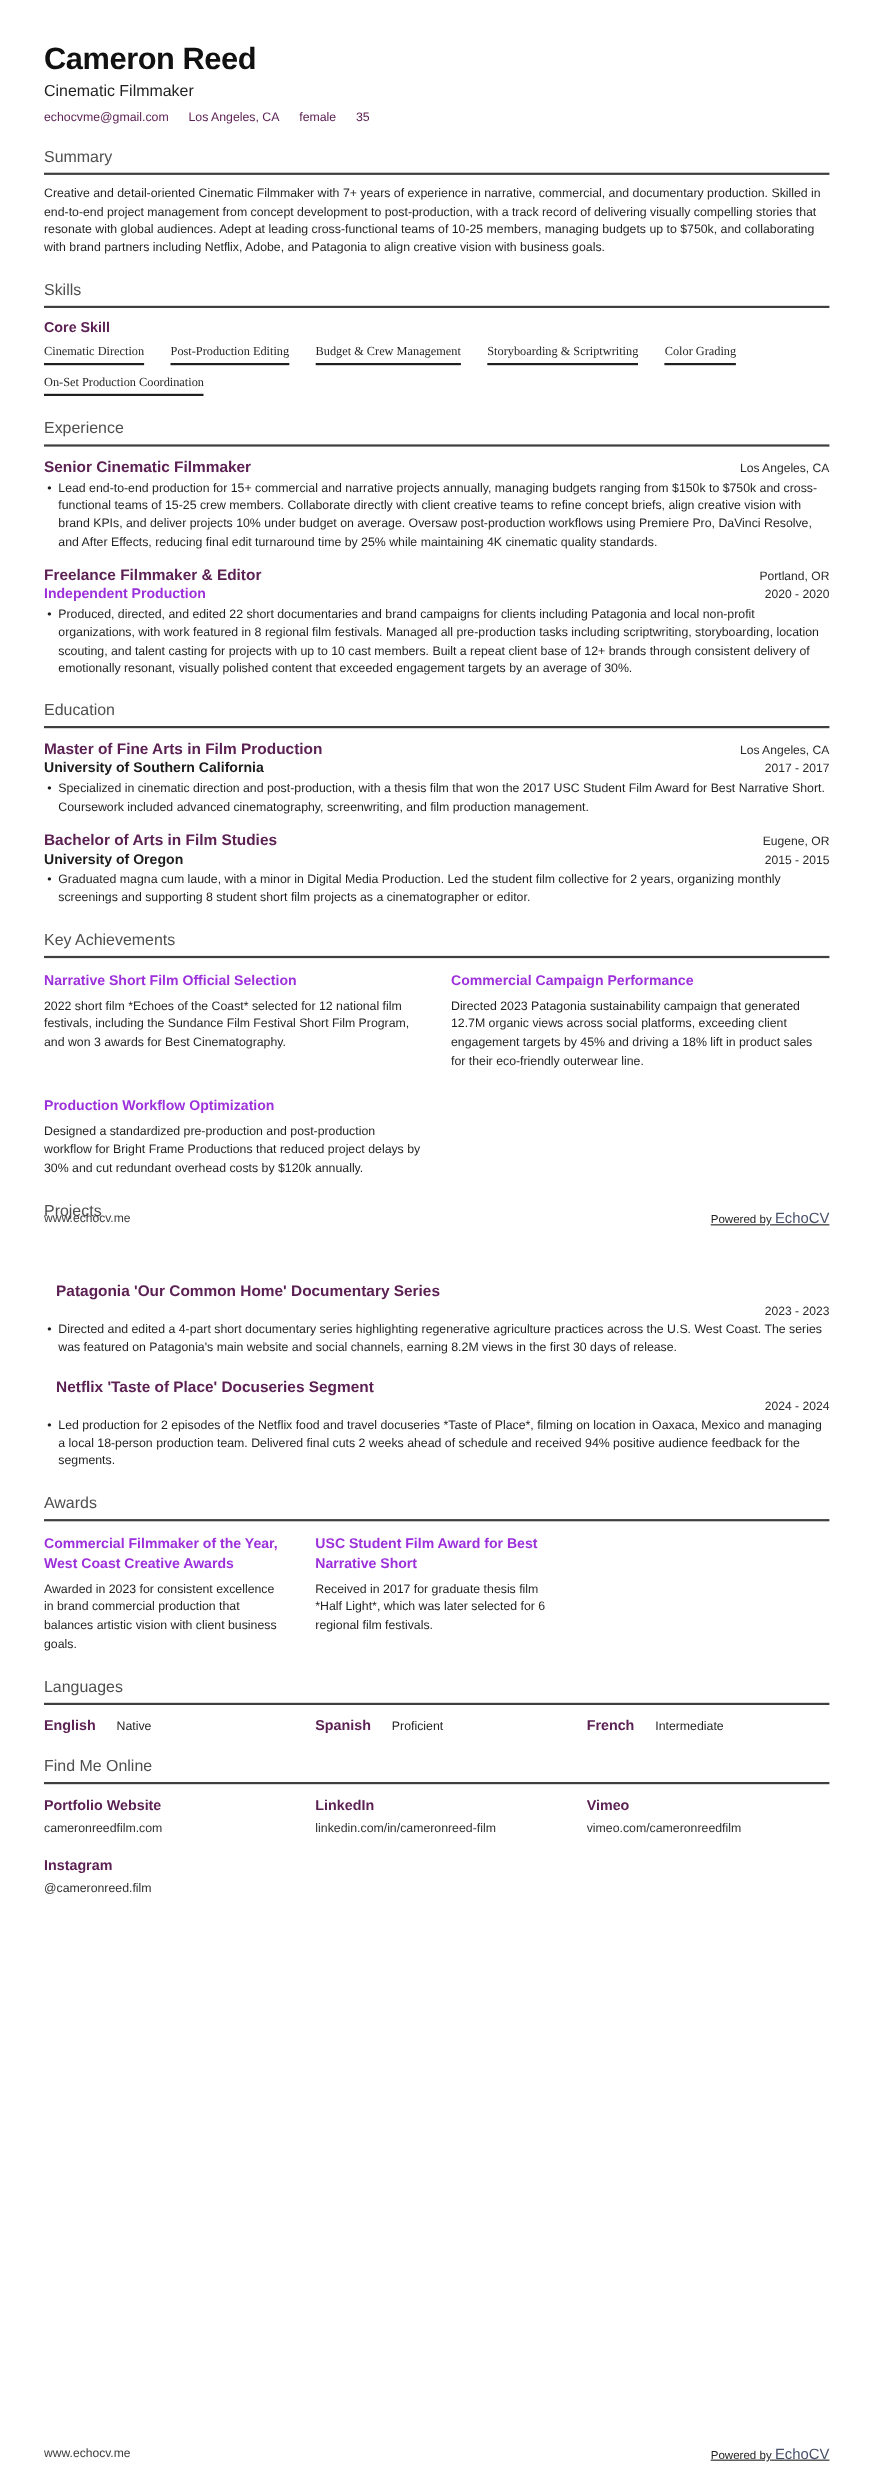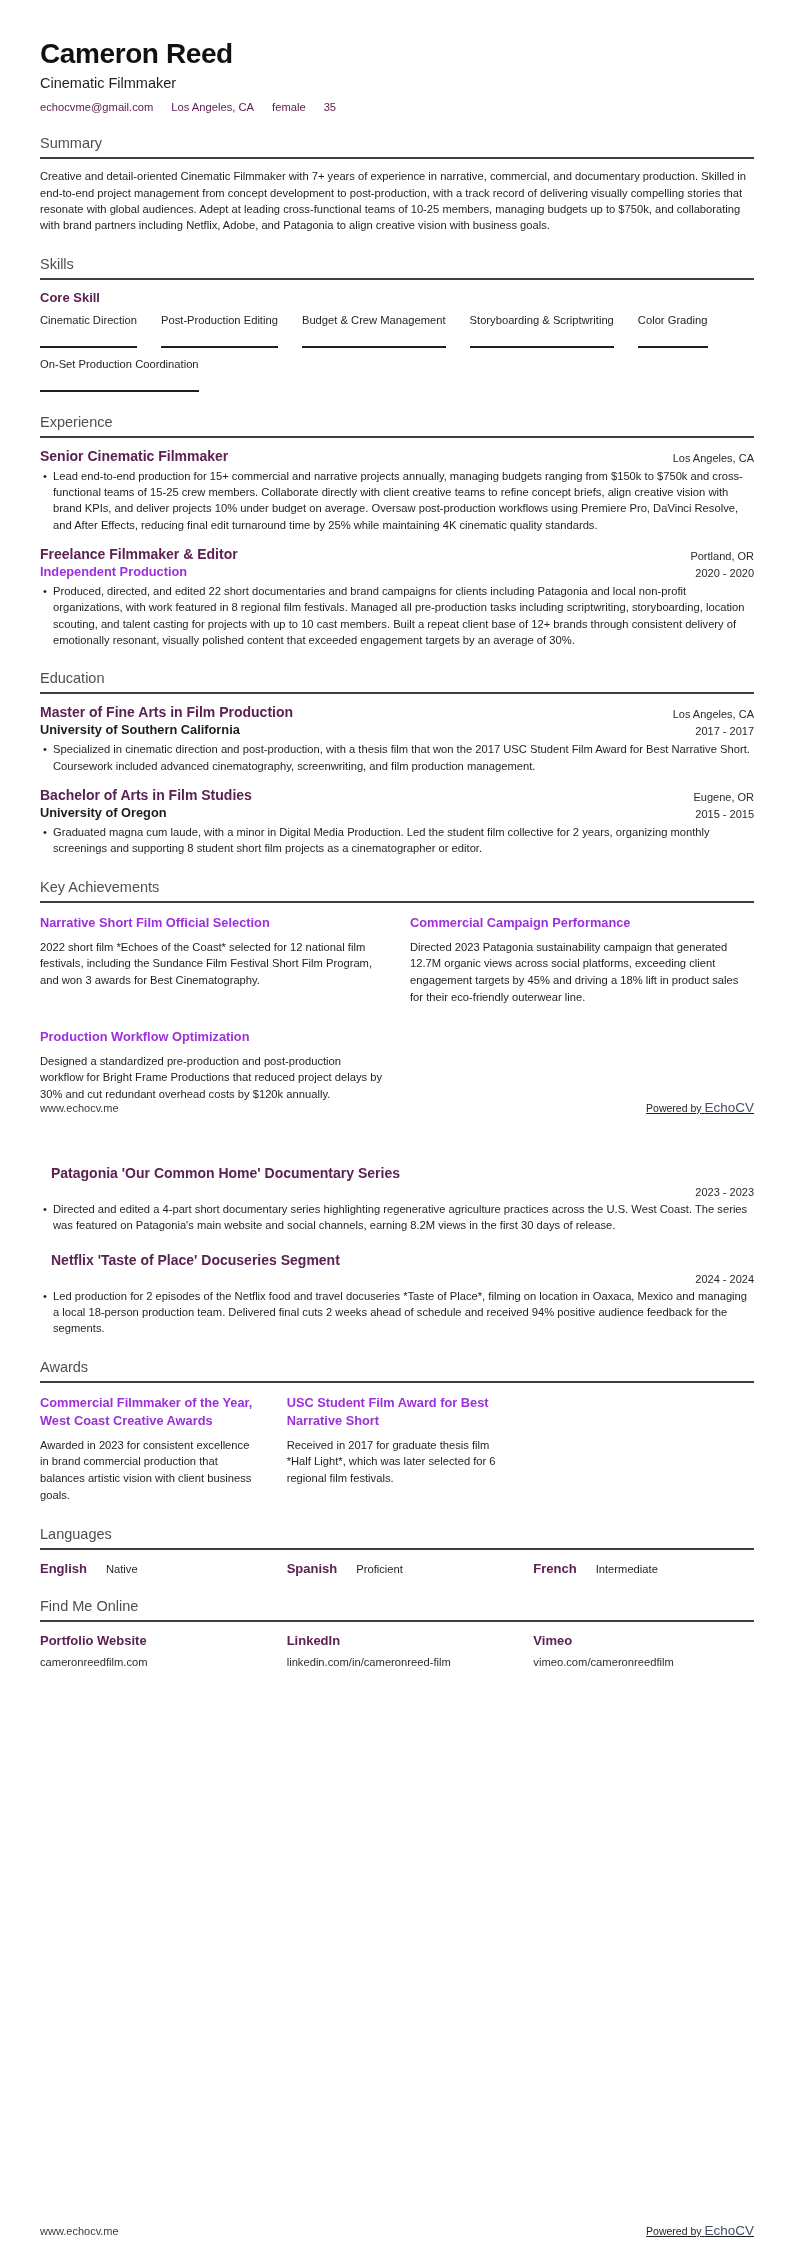--- a/index.html
+++ b/index.html
@@ -22,21 +22,21 @@
 
   
   .sec { margin-top:22px; }
   .sec-h { font-size:14.5px; font-weight:400; color:#4f4f4f; }
   .sec-rule { height:2px; background:#3f3f3f; margin-top:6px; }
   .body-text { font-size:11.2px; line-height:1.46; color:#1f1f1f; margin-top:9px; }
 
   
   .skill-group { font-size:13px; font-weight:700; color:var(--plum,#5b2153); margin-top:10px; }
   .chips { display:flex; flex-wrap:wrap; column-gap:24px; row-gap:10px; margin-top:9px; }
-  .chip { font-size:11.2px; color:#262626; padding-bottom:20px; border-bottom:2px solid #1f1f1f; }
+  .chip { font-size:11.2px; color:#262626; padding-bottom:4px; border-bottom:2px solid #1f1f1f;font-family:Liberation Serif, serif; }
 
   
   .entry { margin-top:10px; margin-bottom:13px; }
   .entry:last-child { margin-bottom:0; }
   .entry-row { display:flex; justify-content:space-between; align-items:flex-end; }
   .entry-title { font-size:14px; font-weight:700; color:var(--plum,#5b2153); }
   .entry-company { font-size:12.8px; font-weight:600; color:var(--violet,#9c30db); margin-top:2px; }
   .entry-school { font-size:12.8px; font-weight:700; color:#1c1c1c; margin-top:2px; }
   .entry-meta { font-size:11px; font-weight:400; color:#2a2a2a; white-space:nowrap; }
   .bullets { margin-top:4px; }
@@ -285,20 +285,24 @@
           <div class="link-value"><a href="#">cameronreedfilm.com</a></div>
         </div>
         <div class="link-item">
           <div class="link-label">LinkedIn</div>
           <div class="link-value"><a href="#">linkedin.com/in/cameronreed-film</a></div>
         </div>
         <div class="link-item">
           <div class="link-label">Vimeo</div>
           <div class="link-value"><a href="#">vimeo.com/cameronreedfilm</a></div>
         </div>
+        <div class="link-item">
+          <div class="link-label">Instagram</div>
+          <div class="link-value"><a href="#">@cameronreed.film</a></div>
+        </div>
       </div>
     </section>
 
     <footer class="page-footer">
       <a class="footer-site" href="#">www.echocv.me</a>
       <span class="footer-powered">
         <span>Powered by</span>
         <a class="footer-brand" href="#">EchoCV</a>
       </span>
     </footer>

